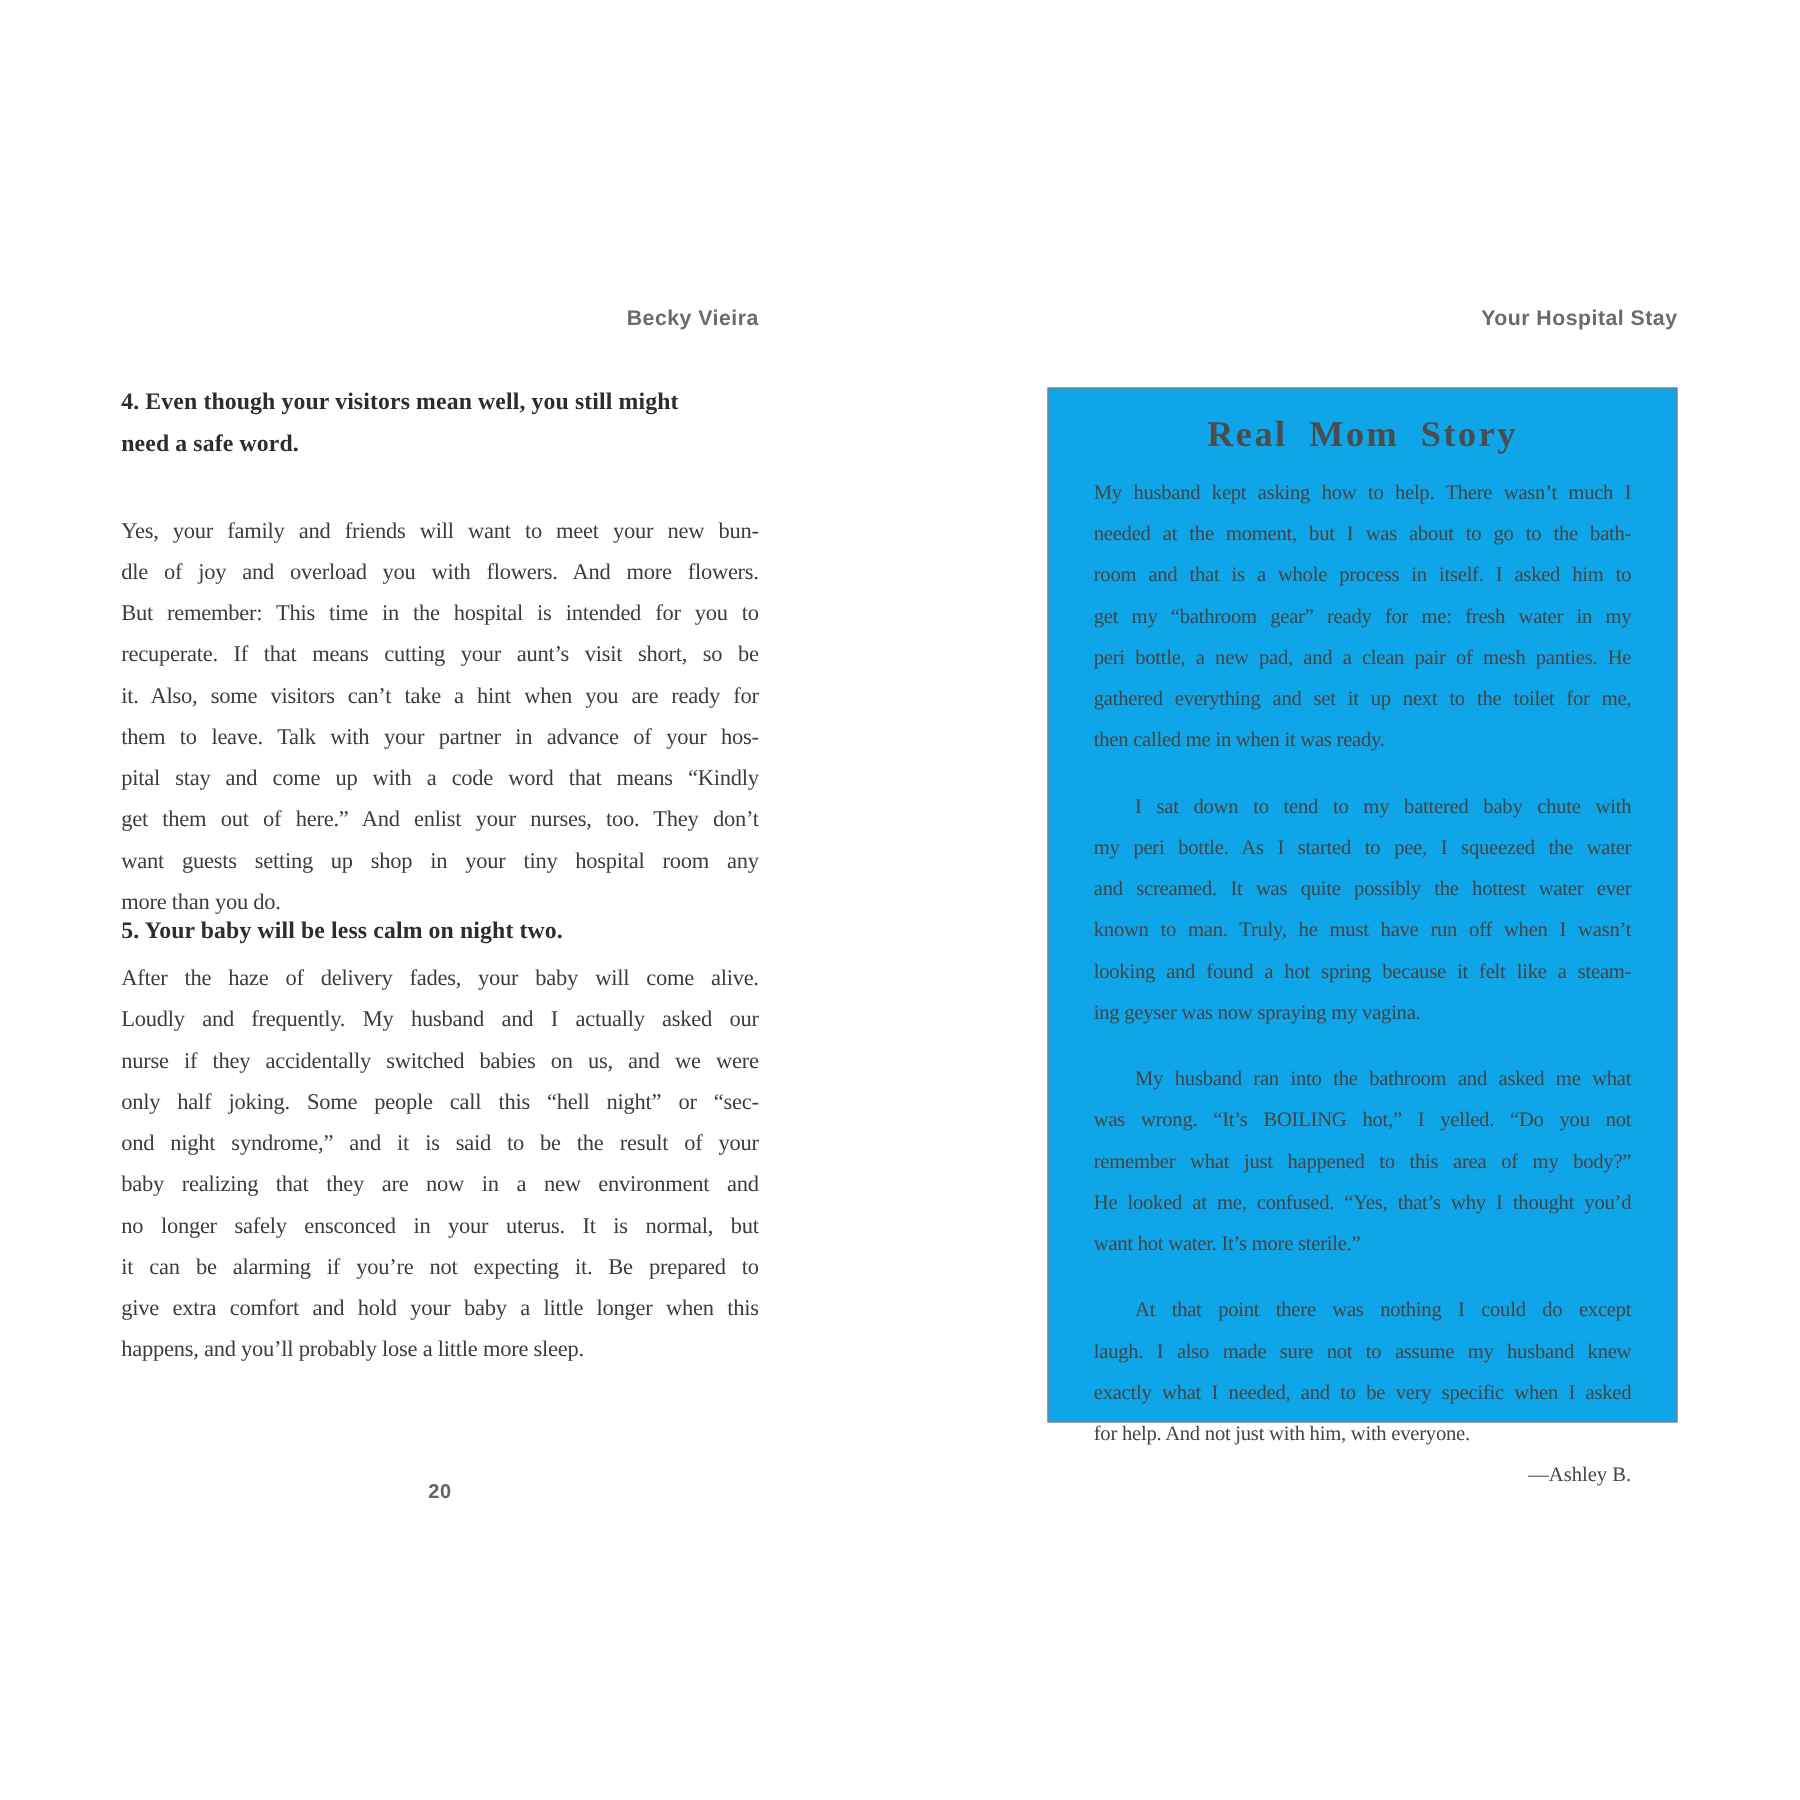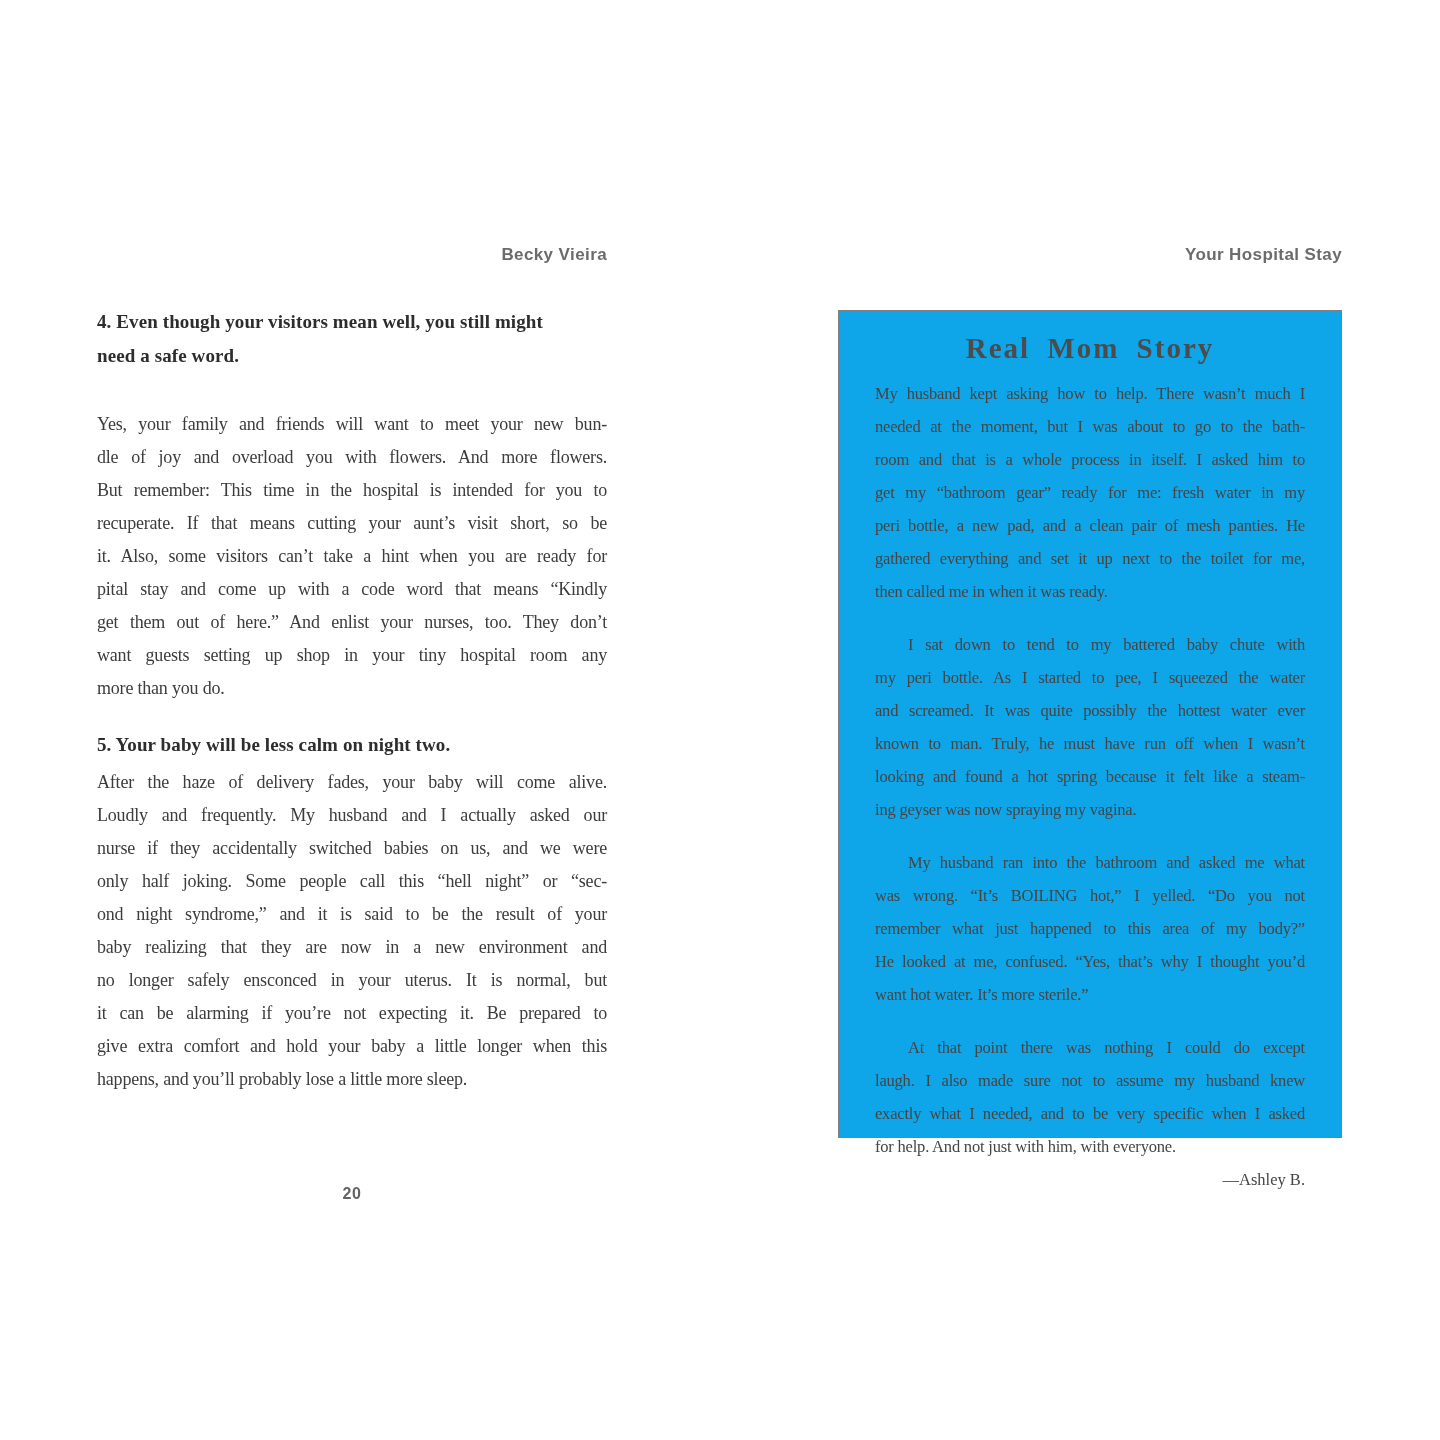--- a/index.html
+++ b/index.html
@@ -85,20 +85,21 @@
       <div class="hline">4. Even though your visitors mean well, you still might</div>
       <div class="hline">need a safe word.</div>
     </div>
 
   <div class="p1-block body-text jpara">
       <div class="jline">Yes, your family and friends will want to meet your new bun-</div>
       <div class="jline">dle of joy and overload you with flowers. And more flowers.</div>
       <div class="jline">But remember: This time in the hospital is intended for you to</div>
       <div class="jline">recuperate. If that means cutting your aunt’s visit short, so be</div>
       <div class="jline">it. Also, some visitors can’t take a hint when you are ready for</div>
+      <div class="jline">them to leave. Talk with your partner in advance of your hos-</div>
       <div class="jline">pital stay and come up with a code word that means “Kindly</div>
       <div class="jline">get them out of here.” And enlist your nurses, too. They don’t</div>
       <div class="jline">want guests setting up shop in your tiny hospital room any</div>
       <div class="jline">more than you do.</div>
     </div>
 
   <div class="h5-block">
       <div class="hline">5. Your baby will be less calm on night two.</div>
     </div>
 

